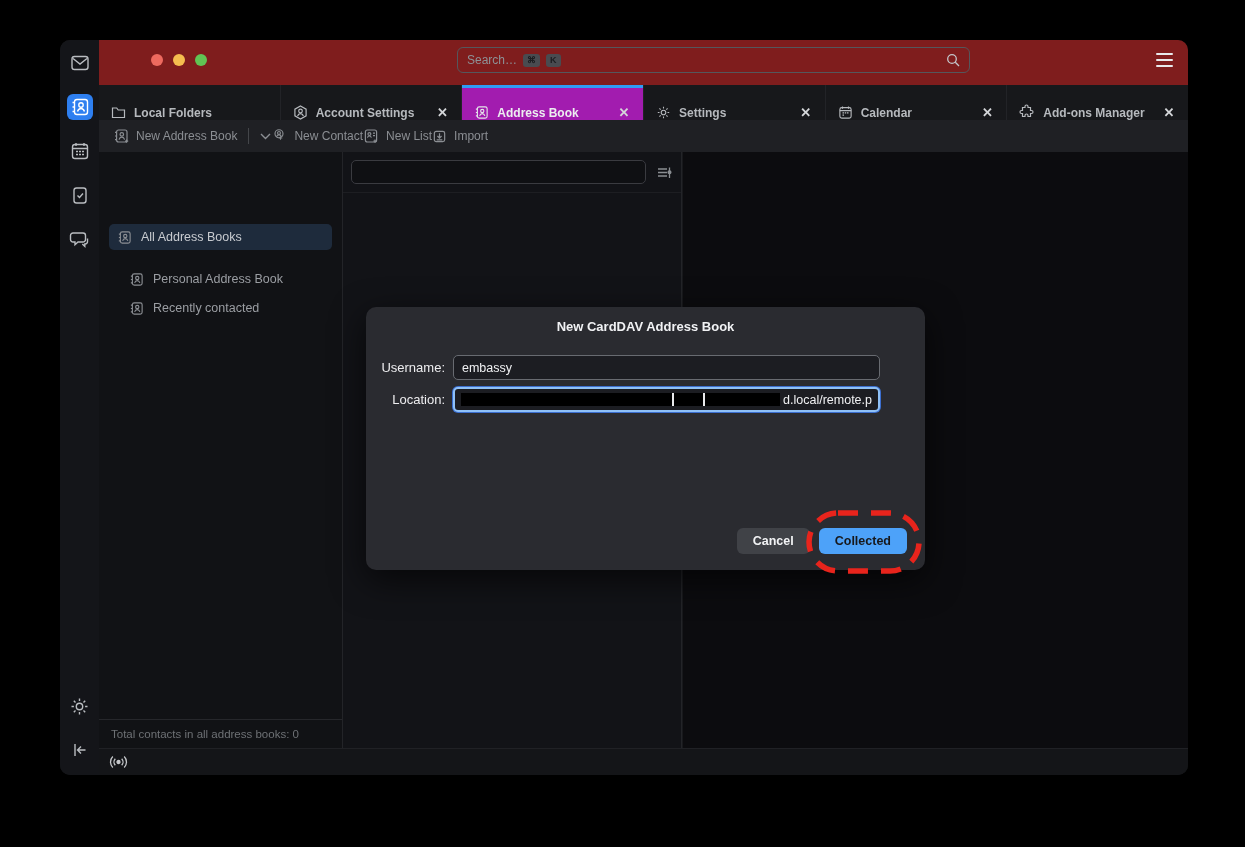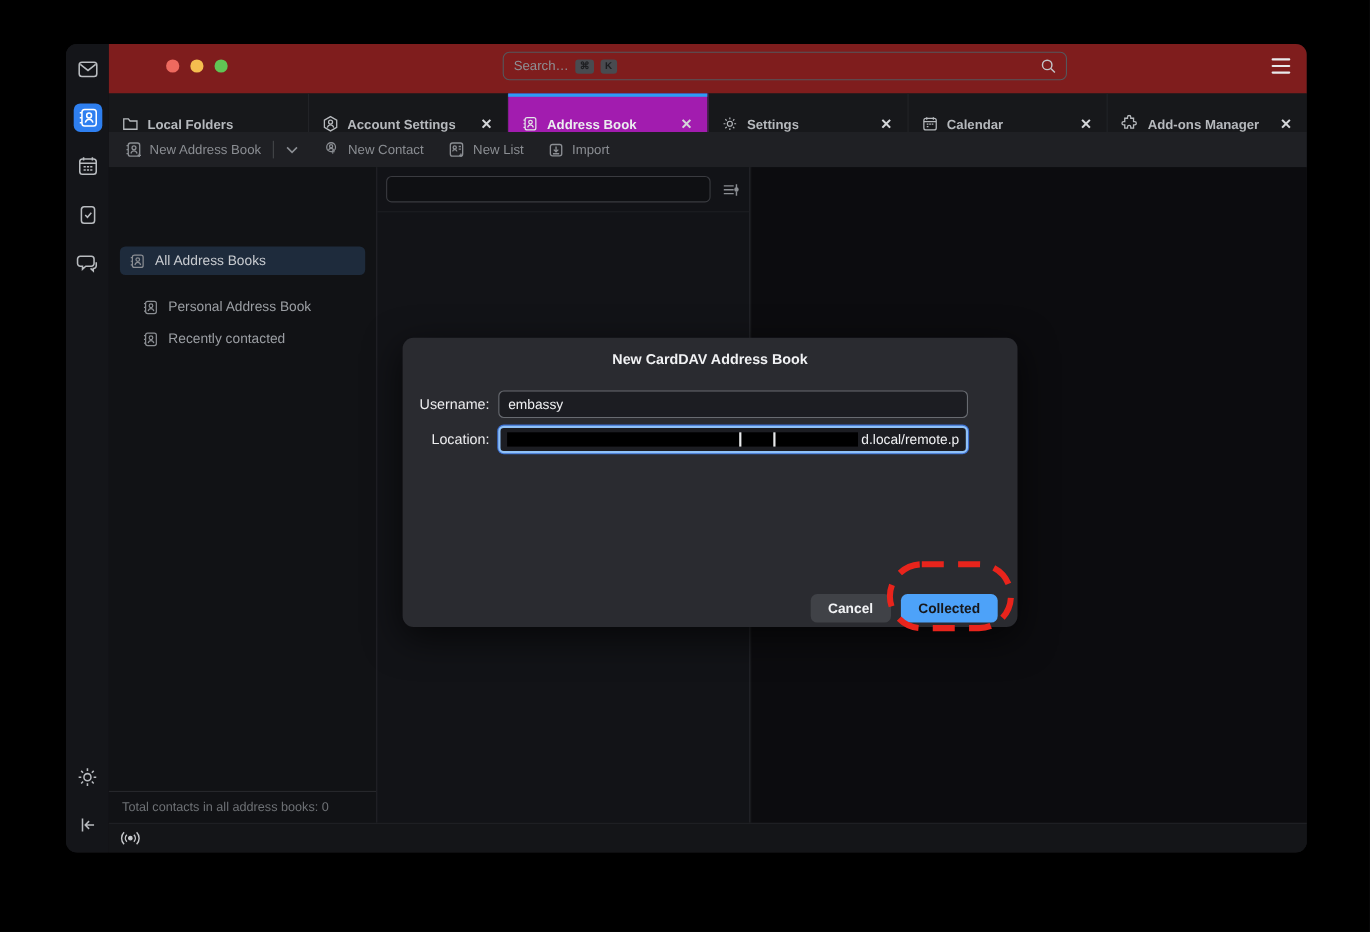--- a/index.html
+++ b/index.html
@@ -32,21 +32,21 @@
   .tab { flex:1; display:flex; align-items:flex-end; padding:0 12px; gap:8px; color:#b6b9bd; font-size:12px; position:relative; border-right:1px solid #222327;font-weight:bold; }
   .tab:last-child { border-right:none; }
   .tab .tab-label { white-space:nowrap; overflow:hidden; }
   .tab .close { margin-left:auto; color:#d4d6d9; font-size:13px; width:14px; text-align:center; }
   .tab.active { background:#a21caf; color:#eceef0; }
   .tab.active::before { content:""; position:absolute; left:0; top:0; right:0; height:2.5px; background:#2e9cf5; }
   .tab svg { flex:none; stroke:#b6b9bd; }
   .tab.active svg { stroke:#e4e6e9; }
 
   
-  .toolbar { position:absolute; left:39px; top:80px; width:1089px; height:32px; background:#1f2024; display:flex; align-items:center; padding:0 14px; gap:22px; }
+  .toolbar { position:absolute; left:39px; top:80px; width:1089px; height:32px; background:#1f2024; display:flex; align-items:center; padding:0 14px; }
   .tool-btn { display:flex; align-items:center; gap:7px; color:#8b8e93; font-size:12px; }
   .tool-btn svg { stroke:#8b8e93; }
   .tool-divider { width:1px; height:16px; background:#44464a; margin:0 4px; }
 
   
   .content { position:absolute; left:39px; top:112px; width:1089px; height:596px; }
   .sidebar { position:absolute; left:0; top:0; width:243px; height:100%; background:#111215; }
   .sb-item { margin:3px 10px; height:26px; border-radius:5px; display:flex; align-items:center; gap:9px; padding:0 8px; color:#9b9ea3; font-size:12.5px; }
   .sb-item svg { stroke:#8b8e93; flex:none; }
   .sb-item.selected { background:#1e2b3c; color:#c8cbd0; }
@@ -74,21 +74,21 @@
   .field-row { position:absolute; left:0; width:100%; display:flex; align-items:center; }
   .field-row .flabel { width:79px; text-align:right; color:#ededef; font-size:13px; flex:none; }
   .row-username { top:48px; }
   .row-location { top:80px; }
   .dlg-input { margin-left:8px; width:427px; height:25px; background:#1c1d22; border:1px solid #686b71; border-radius:5px;
                color:#f0f1f3; font-size:12.5px; padding:0 8px; outline:none; font-family:"Liberation Sans",sans-serif; }
   .dlg-input.focused { border:2px solid #8fc1f7; box-shadow:0 0 0 1px #3c6fd0; display:flex; align-items:center; padding:0 6px; overflow:hidden; }
   .redaction { position:relative; height:13px; background:#000; flex:1 1 auto; margin-right:3px; }
   .redaction .sliver { position:absolute; top:0; width:2px; height:100%; background:#e9eaec; }
   .loc-visible { white-space:nowrap; flex:none; }
-  .dlg-buttons { position:absolute; right:18px; bottom:4px; display:flex; gap:9px;margin-left:15px; }
+  .dlg-buttons { position:absolute; right:18px; bottom:16px; display:flex; gap:9px;margin-left:15px; }
   .btn { height:26px; border-radius:6px; border:none; font-size:12.5px; font-weight:bold; font-family:"Liberation Sans",sans-serif; padding:0 16px; }
   .btn-cancel { background:#404247; color:#f2f3f5; }
   .btn-continue { background:#4da2f9; color:#17181b; }
 
   .annotation { position:absolute; left:742px; top:466px; width:124px; height:72px; z-index:6; pointer-events:none; }
 </style>
 </head>
 <body>
 
 <div class="window">

